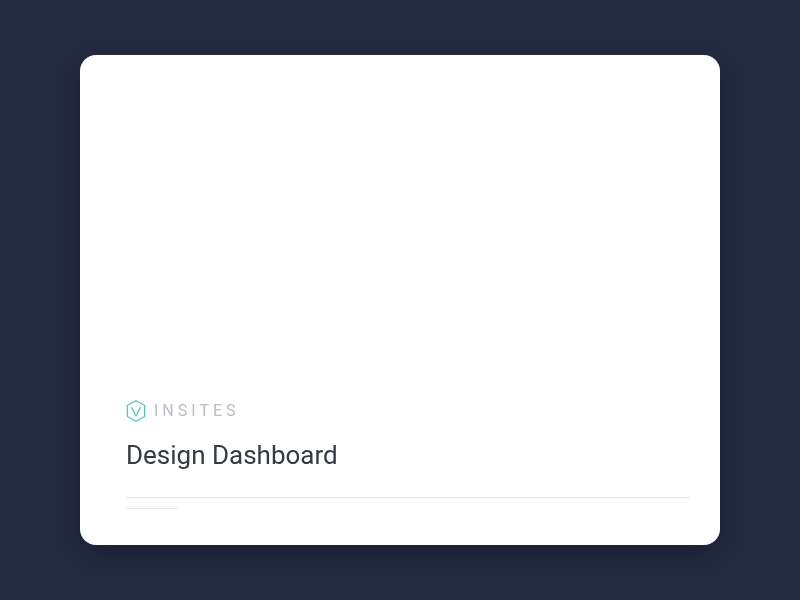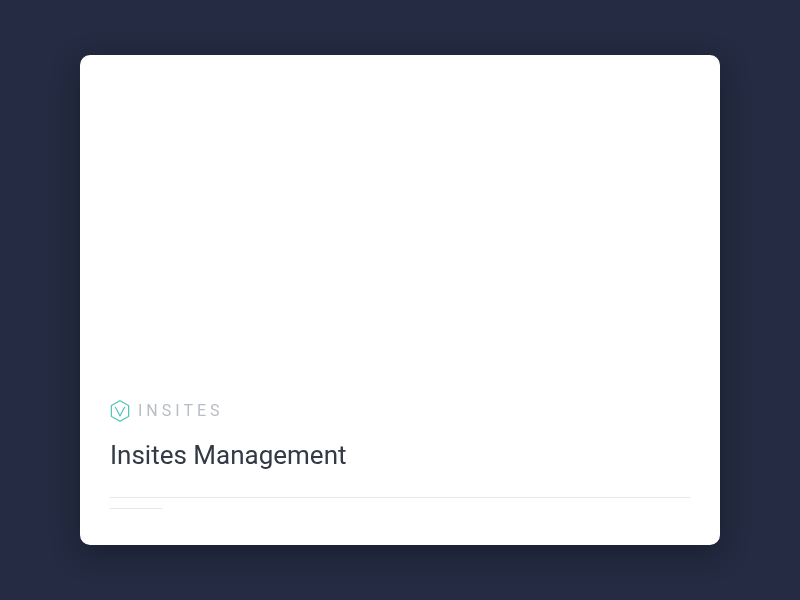--- a/index.html
+++ b/index.html
@@ -14,26 +14,26 @@
       display: flex;
       align-items: center;
       justify-content: center;
       font-family: -apple-system, BlinkMacSystemFont, 'Segoe UI', Roboto, sans-serif;
       overflow: hidden;
     }
     .card {
       width: 640px;
       height: 490px;
       background-color: #ffffff;
-      border-radius: 10px;
+      border-radius: 16px;
       box-shadow: 0 8px 30px rgba(0, 0, 0, 0.3);
       display: flex;
       flex-direction: column;
       justify-content: flex-end;
-      padding: 28px 30px 36px 30px;
+      padding: 28px 30px 36px 46px;
       position: relative;
     }
     .logo-row {
       display: flex;
       align-items: center;
       gap: 8px;
       margin-bottom: 16px;
     }
     .logo-icon {
       width: 20px;
@@ -78,17 +78,17 @@
   <div class="logo-row">
     <span class="logo-icon">
       <svg viewBox="0 0 24 28" fill="none" xmlns="http://www.w3.org/2000/svg">
         <path d="M12 1 L23 7 L23 21 L12 27 L1 21 L1 7 Z" stroke="#4bc3b5" stroke-width="1.5" fill="none"></path>
         <path d="M6 9 L12 20 L18 9" stroke="#4bc3b5" stroke-width="1.5" fill="none"></path>
       </svg>
     </span>
     <span class="logo-text">INSITES</span>
   </div>
   <div class="title">
-    <span>Insites Management</span><br>
+    <span>Design Dashboard</span><br>
   </div>
   <div class="divider"></div>
   <div class="partial-line"></div>
 </div>
 
 </body></html>

